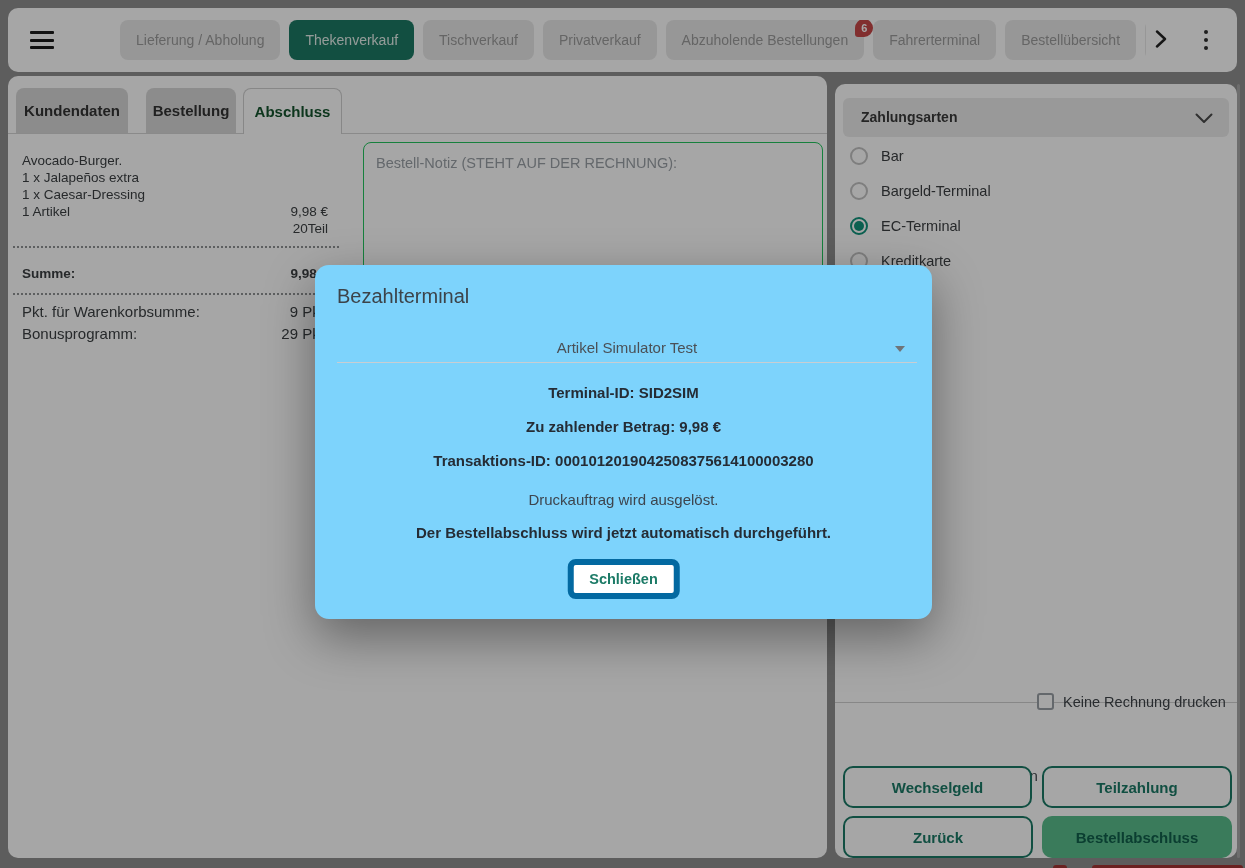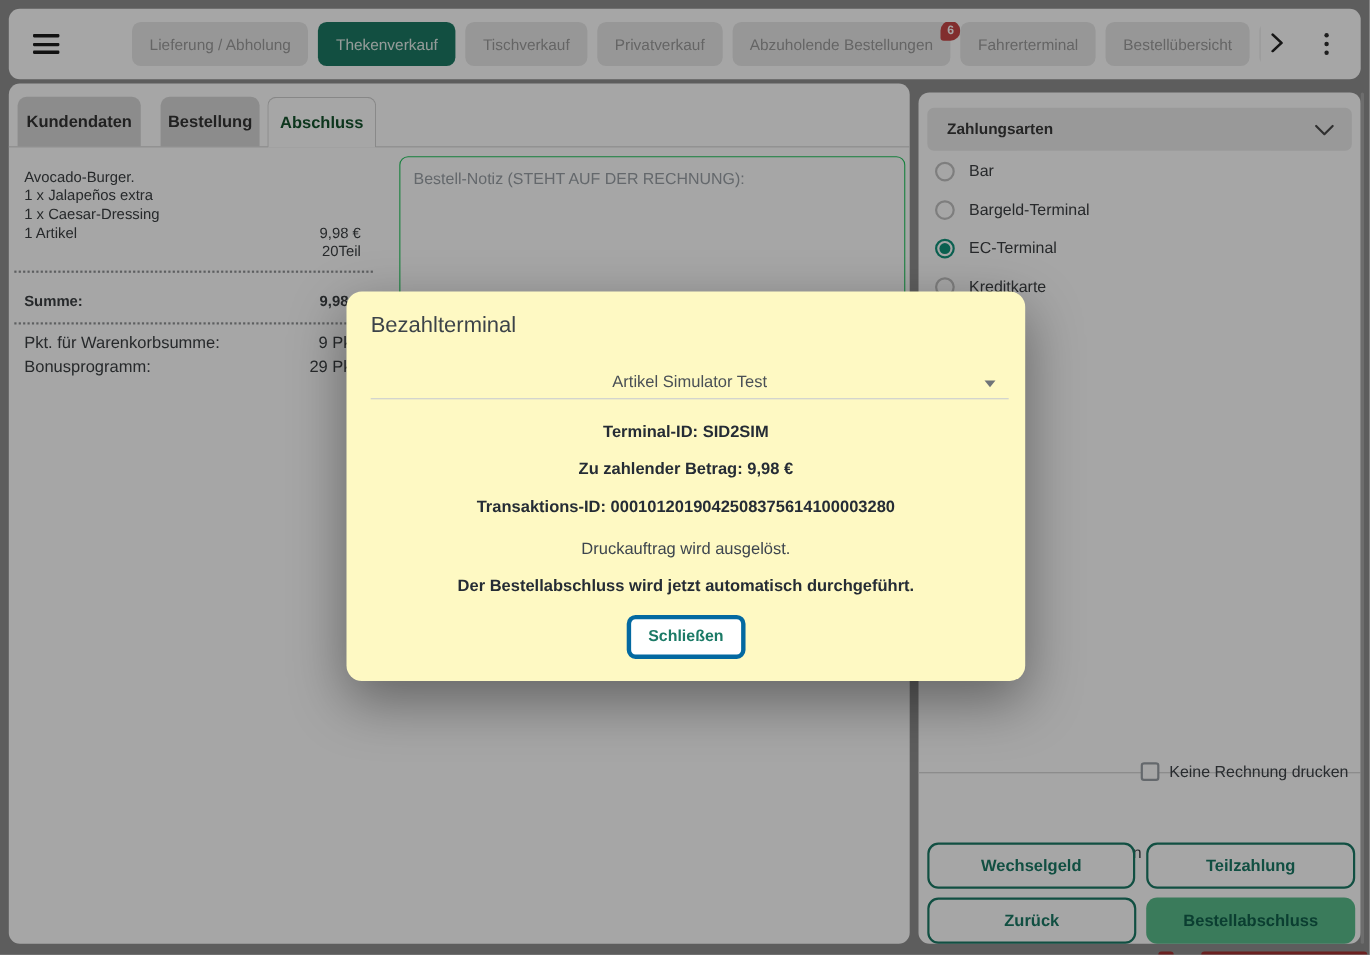--- a/index.html
+++ b/index.html
@@ -50,29 +50,29 @@
   .cb-box { width:17px; height:17px; border:2px solid #9aa0a6; border-radius:3px; background:#fff; flex:0 0 auto; }
   .cb-label { font-size:14.5px; color:#3f4449; white-space:nowrap; }
   .btn-outline { position:absolute; height:42px; background:#fff; border:2px solid #1b7a66; border-radius:10px; color:#1b7a66; font-size:15px; font-weight:700; font-family:"Liberation Sans", sans-serif; cursor:pointer; }
   .btn-fill { position:absolute; height:42px; background:#5abd8c; border:none; border-radius:10px; color:#11604c; font-size:15px; font-weight:700; font-family:"Liberation Sans", sans-serif; cursor:pointer; }
   .scroll-strip { position:absolute; left:1237px; top:84px; width:3px; height:774px; background:#a8a8a8; border-radius:2px; }
 
   .red-sliver { position:absolute; top:865px; height:3px; background:#a33333; border-radius:3px 3px 0 0; }
 
   
   .overlay { position:absolute; inset:0; background:rgba(0,0,0,0.35); z-index:50; }
-  .modal { position:absolute; left:315px; top:265px; width:617px; height:354px; background:#fef9c3; border-radius:14px; box-shadow:0 18px 50px rgba(0,0,0,0.4); z-index:60; }
+  .modal { position:absolute; left:315px; top:265px; width:617px; height:354px; background:#7dd3fc; border-radius:14px; box-shadow:0 18px 50px rgba(0,0,0,0.4); z-index:60; }
   .modal-title { position:absolute; left:22px; top:20px; font-size:20px; font-weight:400; color:#3c4349; }
   .select-box { position:absolute; left:22px; top:72px; width:580px; height:26px; border-bottom:1px solid #c9cdd2; cursor:pointer; }
   .select-text { width:100%; text-align:center; font-size:15px; color:#4a5056; line-height:22px; }
   .select-arrow { position:absolute; right:12px; top:9px; width:0; height:0; border-left:5px solid transparent; border-right:5px solid transparent; border-top:6px solid #6f7478; }
   .m-line { position:absolute; left:0; width:100%; text-align:center; font-size:15px; color:#252c35; white-space:nowrap; }
   .m-bold { font-weight:700; }
   .m-reg  { color:#3d454e; }
-  .close-btn { position:absolute; left:50%; transform:translateX(-50%); top:294px; height:40px; padding:0 16px; background:#fff; border:4px solid #0369a1; border-radius:8px; color:#1b7a66; font-size:14.5px; font-weight:700; font-family:"Liberation Sans", sans-serif; cursor:pointer; }
+  .close-btn { position:absolute; left:50%; transform:translateX(-50%); top:294px; height:40px; padding:0 16px; background:#fff; border:6px solid #0369a1; border-radius:8px; color:#1b7a66; font-size:14.5px; font-weight:700; font-family:"Liberation Sans", sans-serif; cursor:pointer; }
 </style>
 </head>
 <body>
 
 <div class="screen">
 
   <div class="topbar">
     <div class="hamburger">
         <span></span>
         <span></span>

